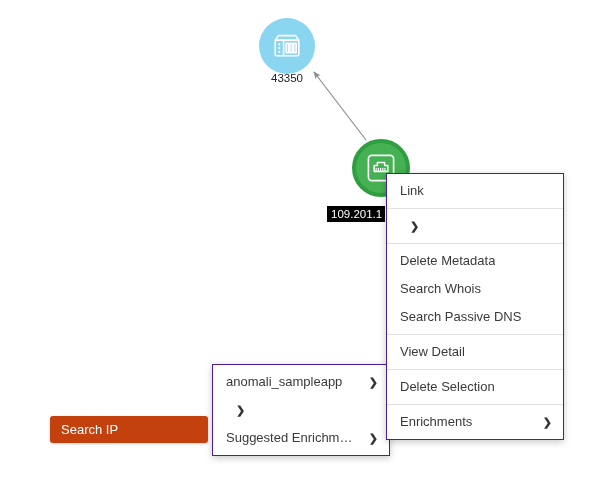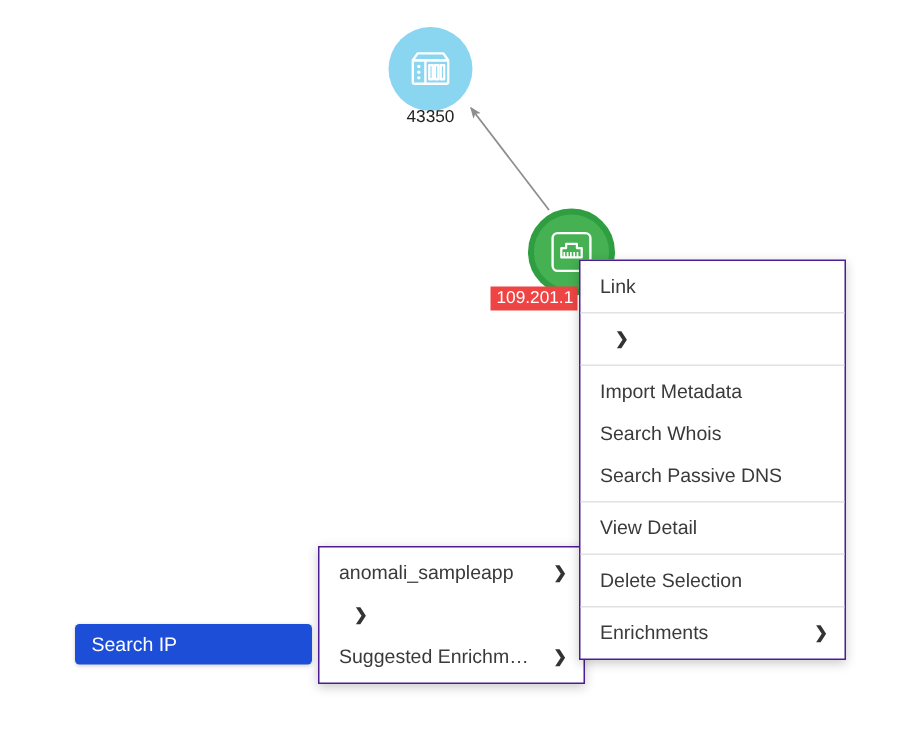--- a/index.html
+++ b/index.html
@@ -66,25 +66,25 @@
     text-align: center;
     font-size: 11.5px;
     color: #222222;
     font-family: "Liberation Sans", sans-serif;
     white-space: nowrap;
   }
 
   .node-label-ip {
     position: absolute;
     left: 327px;
-    top: 191px;
+    top: 206px;
     height: 16px;
     line-height: 16px;
     padding: 0 4px;
-    background: #ef4444;
+    background: #000000;
     color: #ffffff;
     font-size: 11.5px;
     white-space: nowrap;
     overflow: hidden;
     max-width: 58px;
     box-sizing: border-box;
   }
 
   
   .menu {
@@ -136,21 +136,21 @@
     margin: 3px 0;
   }
 
   
   .tooltip {
     position: absolute;
     left: 50px;
     top: 416px;
     width: 158px;
     height: 27px;
-    background: #1d4ed8;
+    background: #c2410c;
     border-radius: 3px;
     color: #ffffff;
     font-size: 13px;
     line-height: 27px;
     padding-left: 11px;
     box-sizing: border-box;
     white-space: nowrap;
     box-shadow: 0 1px 3px rgba(0,0,0,0.18);
   }
 </style>
@@ -227,21 +227,21 @@
 
     <div class="menu-sep"></div>
 
     <div class="menu-item">
       <span class="caret">❯</span>
     </div>
 
     <div class="menu-sep"></div>
 
     <div class="menu-item">
-      <span class="menu-item-label">Import Metadata</span>
+      <span class="menu-item-label">Delete Metadata</span>
     </div>
     <div class="menu-item">
       <span class="menu-item-label">Search Whois</span>
     </div>
     <div class="menu-item">
       <span class="menu-item-label">Search Passive DNS</span>
     </div>
 
     <div class="menu-sep"></div>
 

